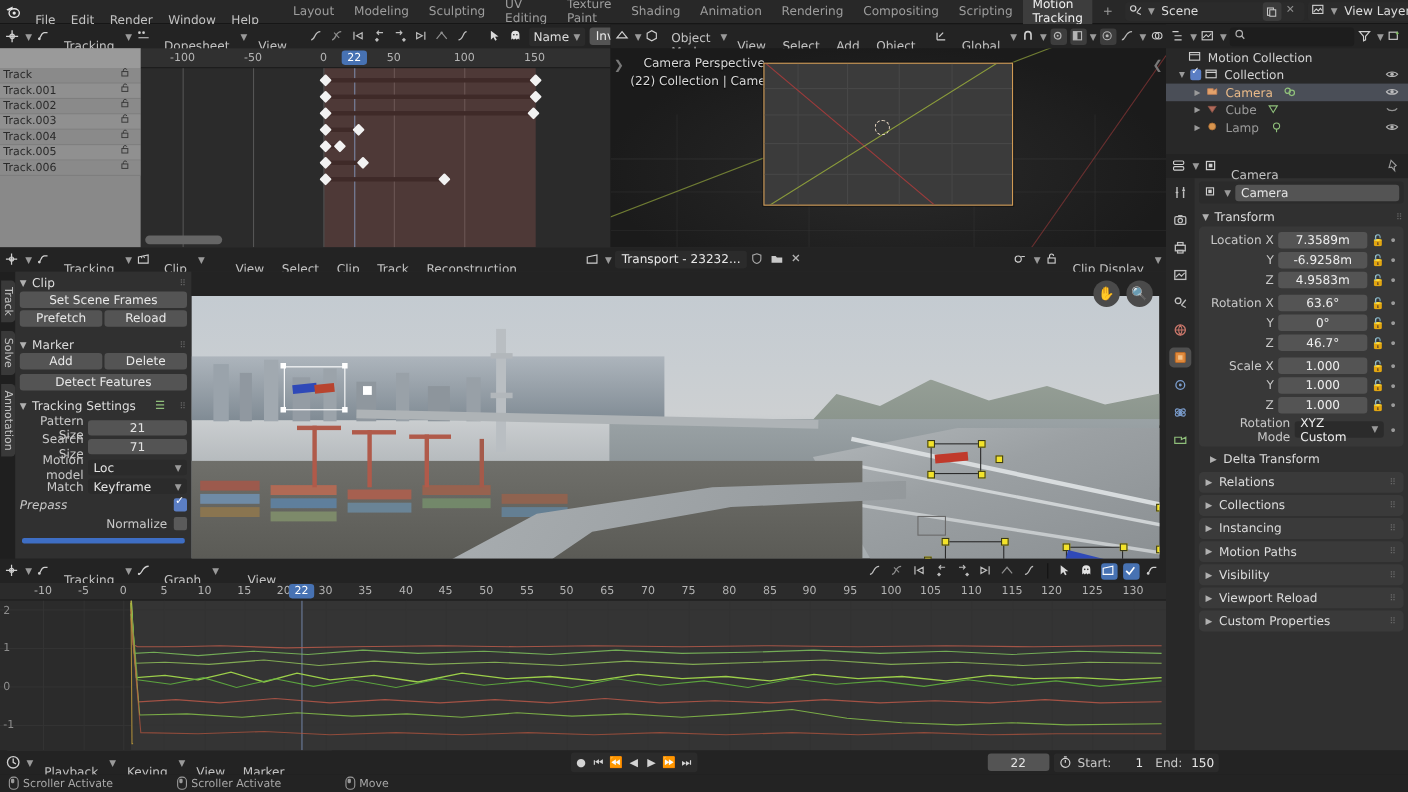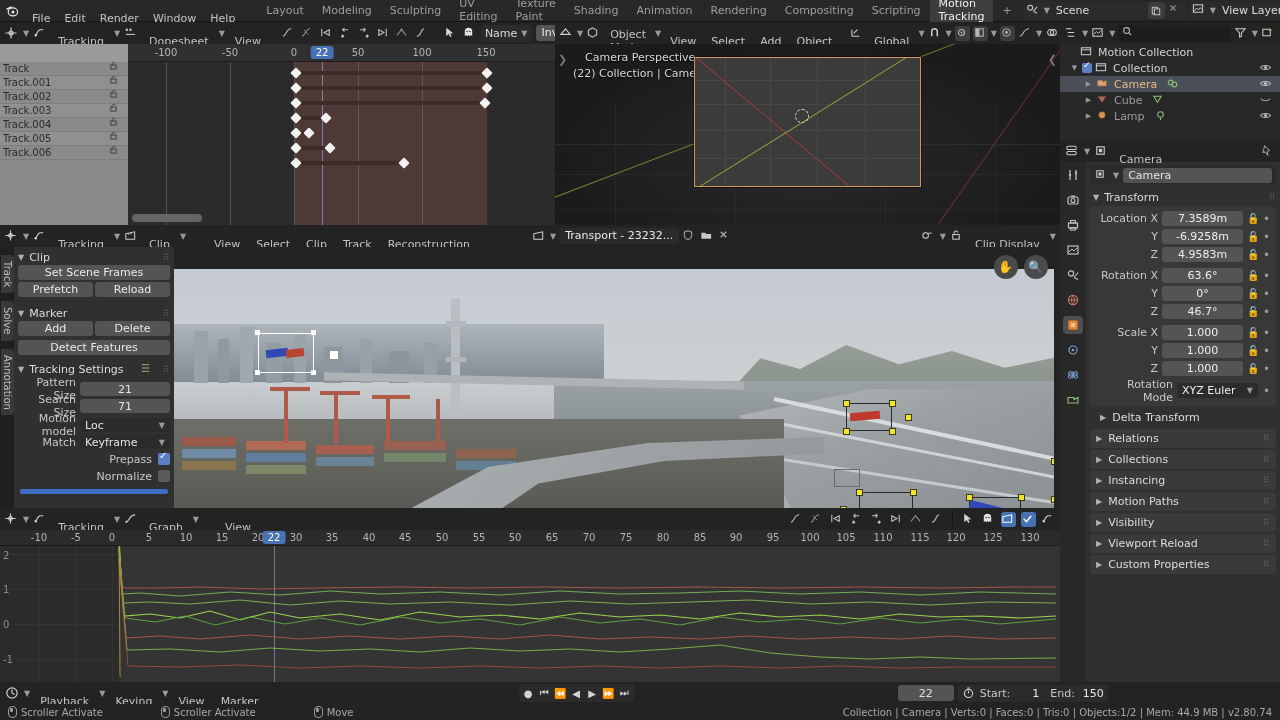--- a/index.html
+++ b/index.html
@@ -890,21 +890,21 @@
           </div>
           <div class="prow">
             <span class="plabel">Z</span>
             <span class="pval">1.000</span>
             <span class="lockico">🔓</span>
             <span class="dotico">•</span>
           </div>
           <div class="prow" style="margin-top:5px;">
             <span class="plabel" style="width:78px;">Rotation Mode</span>
             <span class="pval ddown">
-              <span>XYZ Euler</span>
+              <span>XYZ Custom</span>
               <span class="chev">▼</span>
             </span>
             <span class="dotico">•</span>
           </div>
         </div>
       </div>
 
       <div class="subrow">
         <span class="tri" style="font-size:8px;color:#b0b0b0;">▶</span>
         <span>Delta Transform</span>
@@ -1082,21 +1082,21 @@
             <span class="chev">▼</span>
           </span>
         </div>
         <div class="crow">
           <span class="clab">Match</span>
           <span class="cval dd">
             <span>Keyframe</span>
             <span class="chev">▼</span>
           </span>
         </div>
-        <div class="crow" style="justify-content:flex-end;gap:6px;">
+        <div class="crow" style="justify-content:space-between;gap:6px;font-style:italic;">
           <span style="font-size:11px;color:#c8c8c8;">Prepass</span>
           <span class="cchk"></span>
         </div>
         <div class="crow" style="justify-content:flex-end;gap:6px;">
           <span style="font-size:11px;color:#c8c8c8;">Normalize</span>
           <span class="cchk off"></span>
         </div>
         <div style="height:5px;margin:5px 2px 0;background:#3e6ec4;border-radius:2px;"></div>
       </div>
     </div>
@@ -1433,16 +1433,15 @@
       <span>Scroller Activate</span>
     </span>
     <span class="sitem">
       <span class="mouseico"></span>
       <span>Scroller Activate</span>
     </span>
     <span class="sitem">
       <span class="mouseico"></span>
       <span>Move</span>
     </span>
-    <span id="statright">Collection | Camera | Verts:0 | Faces:0 | Tris:0 | Objects:1/2 | Mem: 44.9 MB | v2.80.74</span>
   </div>
 
 </div>
 
 </body></html>

